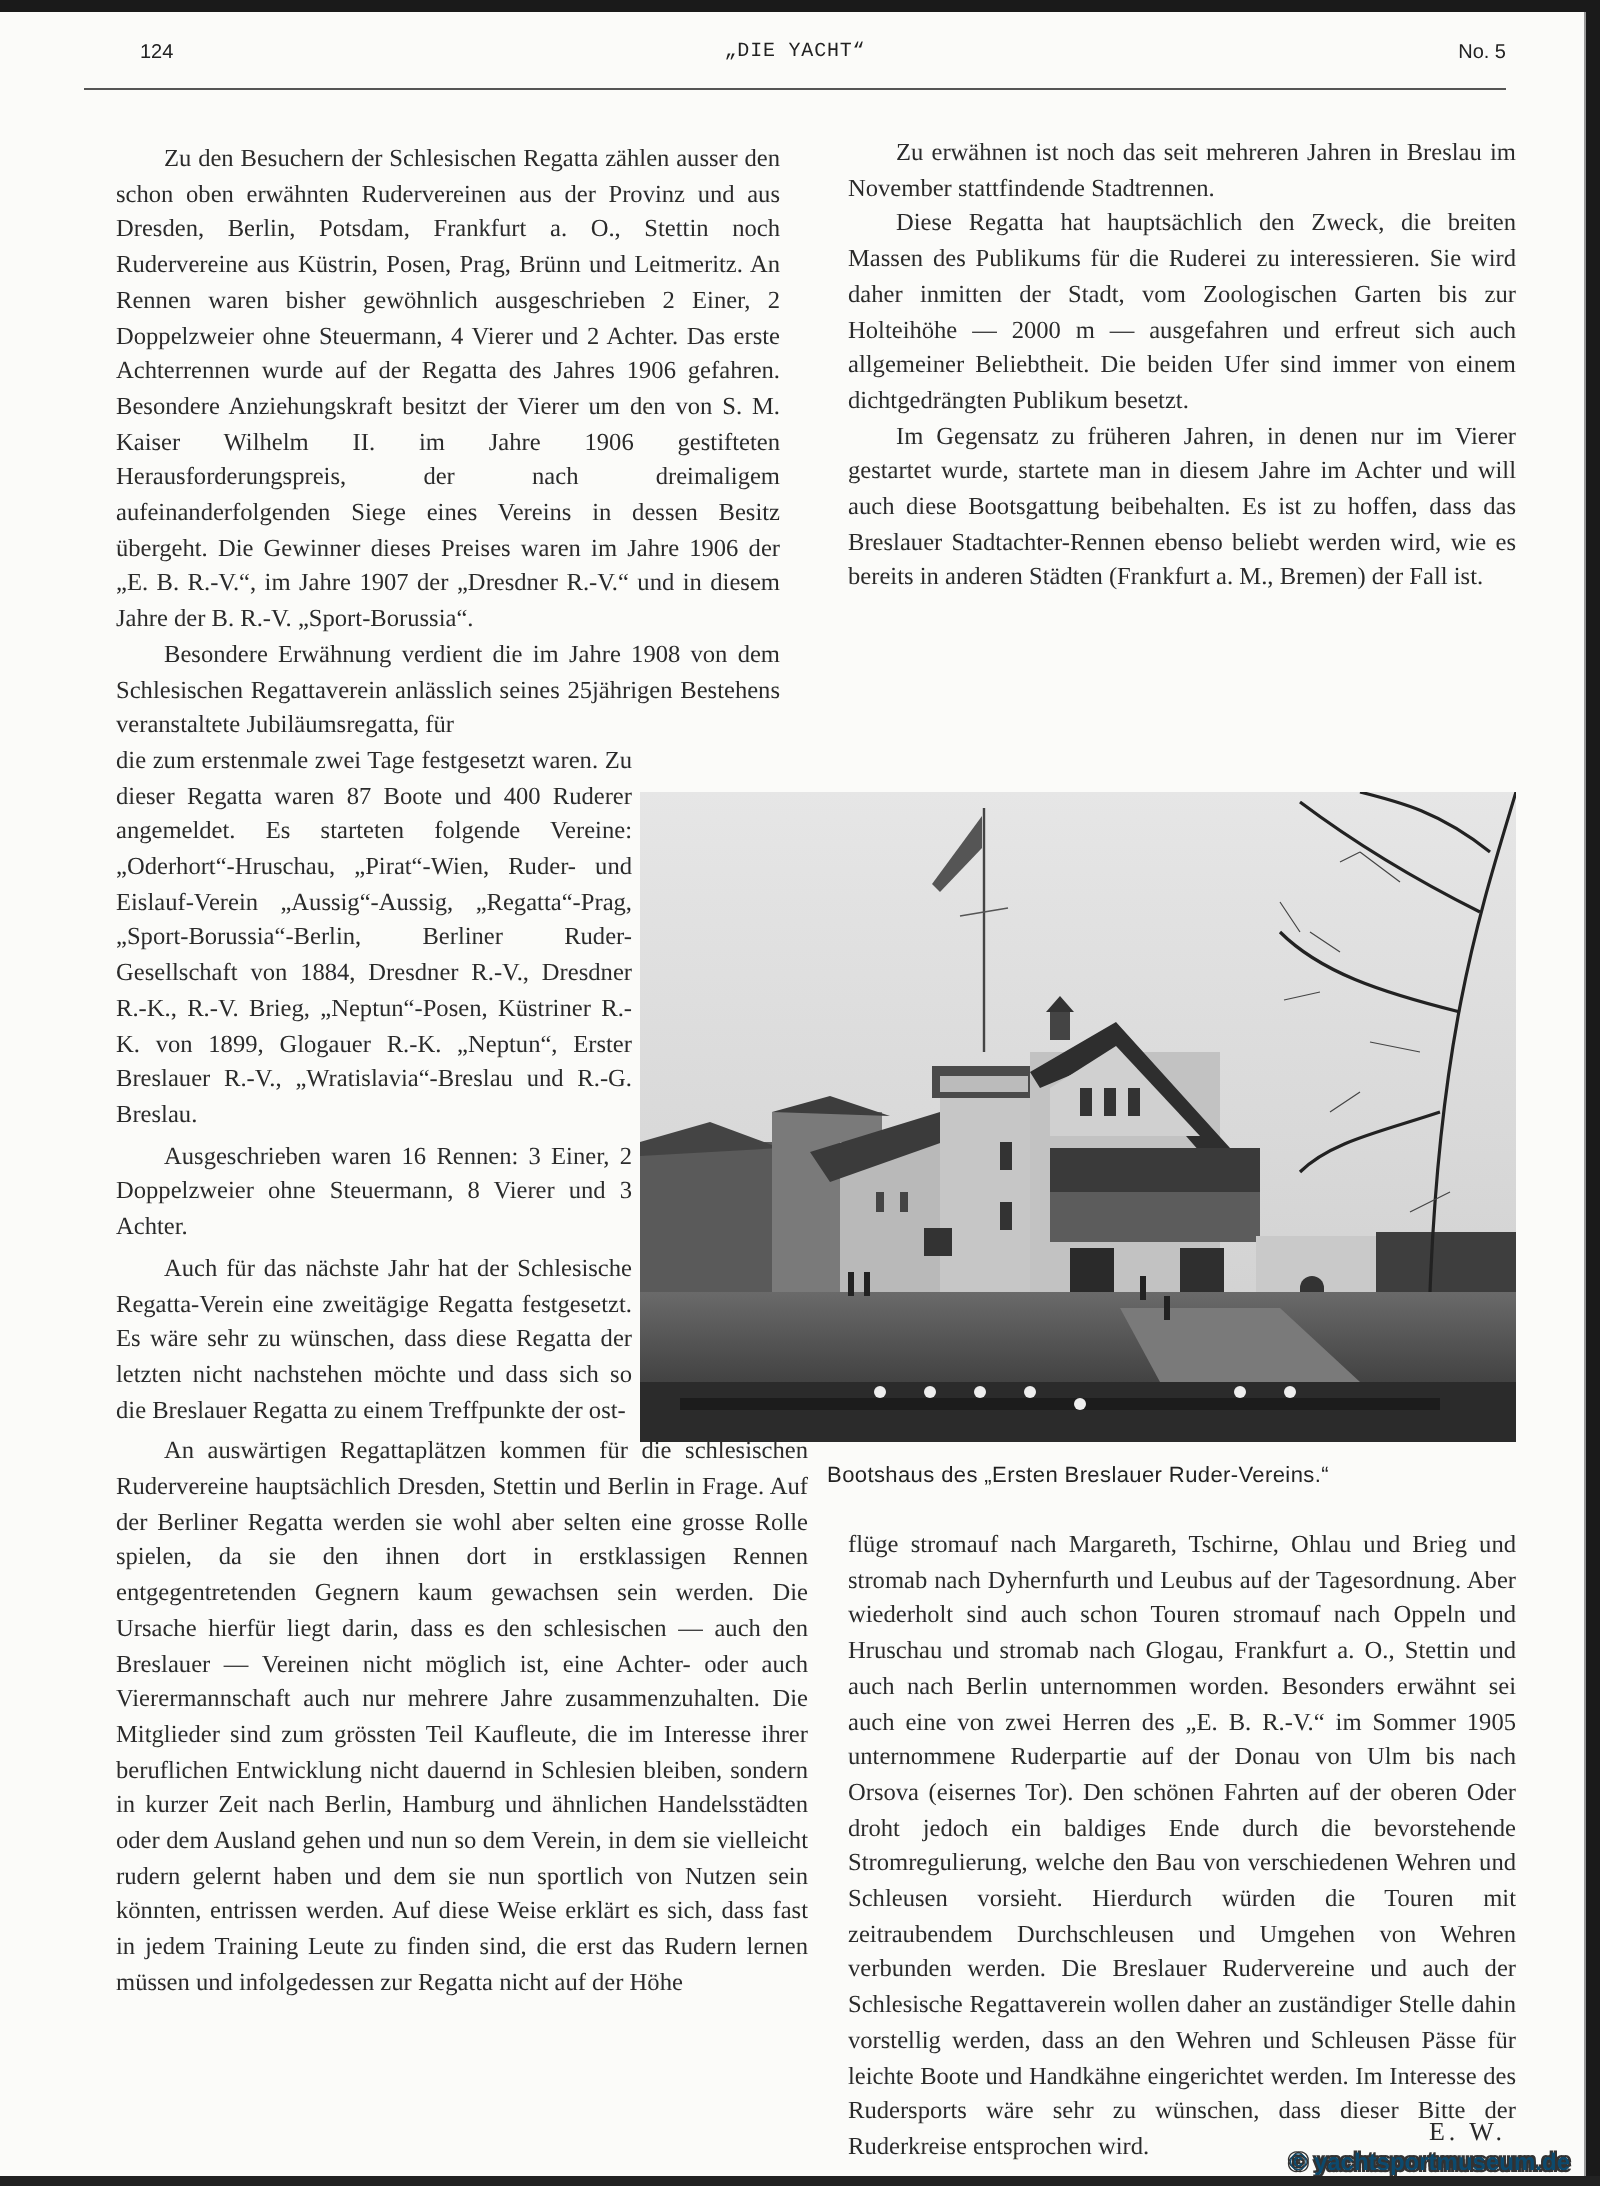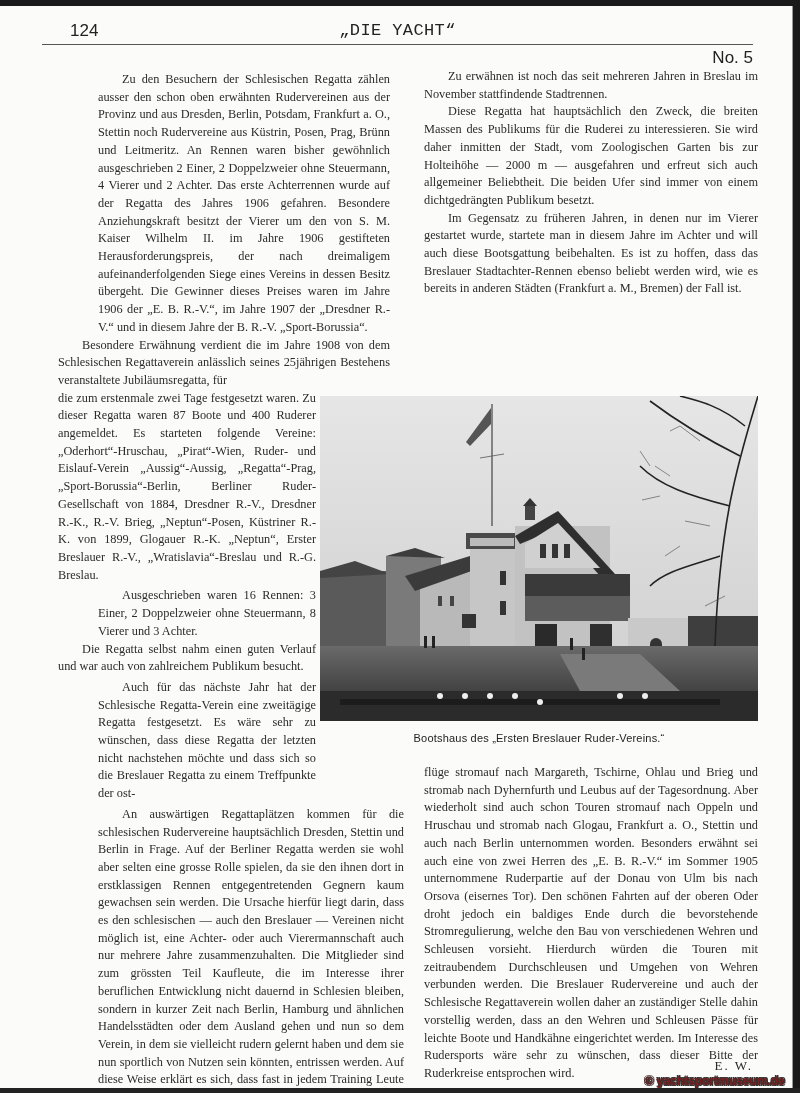--- a/index.html
+++ b/index.html
@@ -10,54 +10,54 @@
   }
   .page {
     position:absolute; left:0; top:6px; width:793px; height:1082px;
     background:#fbfbf9; color:#2a2a2a;
     box-shadow: inset -1px 0 0 #999;
   }
   .header {
     position:absolute; left:42px; right:40px; top:14px; height:24px;
     border-bottom:1.4px solid #555;
     font-family:"Liberation Sans Narrow","Liberation Sans","DejaVu Sans",sans-serif;
-    font-size:17px; color:#222;
+    font-size:10px; color:#222;
   }
   .header .pg { position:absolute; left:28px; top:1px; }
   .header .title { position:absolute; left:0; right:0; text-align:center; top:1px; letter-spacing:0.4px;font-family:Liberation Mono, monospace; }
-  .header .no { position:absolute; right:0; top:1px;margin-top:27px; }
+  .header .no { position:absolute; right:0; top:1px; }
 
   .col {
     position:absolute; font-size:12.3px; line-height:17.7px;
     text-align:justify; color:#2b2b2b;
   }
   .col p { margin:0; text-indent:24px; }
   .col p.noind { text-indent:0; }
-  .col p.gap { margin-top:3px;margin-left:40px; }
+  .col p.gap { margin-top:3px; }
   .col-left { left:58px; top:62px; width:332px; }
   .col-right { left:424px; top:62px; width:334px; }
 
   .narrow { width:258px; }
 
   .photo {
     position:absolute; left:320px; top:390px; width:438px; height:325px;
     background:#cfcfcf; overflow:hidden;
   }
   .caption {
     position:absolute; left:320px; top:726px; width:438px; text-align:center;
     font-family:"Liberation Sans","DejaVu Sans",sans-serif;
     font-weight:normal; font-size:11px; color:#222; letter-spacing:0.2px;
   }
   .sig {
     position:absolute; right:40px; top:1052px; font-size:13px; letter-spacing:2px;
   }
   .watermark {
     position:absolute; right:8px; top:1068px;
     font-family:"Liberation Sans","DejaVu Sans",sans-serif;
-    font-size:12px; font-weight:bold; color:#7f1d1d;
+    font-size:12px; font-weight:bold; color:#0c4a6e;
     text-shadow: -1px -1px 0 #333, 1px -1px 0 #333, -1px 1px 0 #333, 1px 1px 0 #333;
   }
   .bottom-edge {
     position:absolute; left:0; top:1088px; width:800px; height:5px; background:#222;
   }
 </style>
 </head>
 <body>
 
 <div class="page">
@@ -66,21 +66,20 @@
     <span class="title">„DIE YACHT“</span>
     <span class="no">No. 5</span>
   </div>
 
   <div class="col col-left">
     <p class="gap">Zu den Besuchern der Schlesischen Regatta zählen ausser den schon oben erwähnten Rudervereinen aus der Provinz und aus Dresden, Berlin, Potsdam, Frankfurt a. O., Stettin noch Rudervereine aus Küstrin, Posen, Prag, Brünn und Leitmeritz. An Rennen waren bisher gewöhnlich ausgeschrieben 2 Einer, 2 Doppelzweier ohne Steuermann, 4 Vierer und 2 Achter. Das erste Achterrennen wurde auf der Regatta des Jahres 1906 gefahren. Besondere Anziehungskraft besitzt der Vierer um den von S. M. Kaiser Wilhelm II. im Jahre 1906 gestifteten Herausforderungspreis, der nach dreimaligem aufeinanderfolgenden Siege eines Vereins in dessen Besitz übergeht. Die Gewinner dieses Preises waren im Jahre 1906 der „E. B. R.-V.“, im Jahre 1907 der „Dresdner R.-V.“ und in diesem Jahre der B. R.-V. „Sport-Borussia“.</p>
     <p style="text-align-last:left;">Besondere Erwähnung verdient die im Jahre 1908 von dem Schlesischen Regattaverein anlässlich seines 25jährigen Bestehens veranstaltete Jubiläumsregatta, für</p>
     <div class="narrow">
       <p class="noind">die zum erstenmale zwei Tage festgesetzt waren. Zu dieser Regatta waren 87 Boote und 400 Ruderer angemeldet. Es starteten folgende Vereine: „Oderhort“-Hruschau, „Pirat“-Wien, Ruder- und Eislauf-Verein „Aussig“-Aussig, „Regatta“-Prag, „Sport-Borussia“-Berlin, Berliner Ruder-Gesellschaft von 1884, Dresdner R.-V., Dresdner R.-K., R.-V. Brieg, „Neptun“-Posen, Küstriner R.-K. von 1899, Glogauer R.-K. „Neptun“, Erster Breslauer R.-V., „Wratislavia“-Breslau und R.-G. Breslau.</p>
       <p class="gap">Ausgeschrieben waren 16 Rennen: 3 Einer, 2 Doppelzweier ohne Steuermann, 8 Vierer und 3 Achter.</p>
-      <p>Die Regatta selbst nahm einen guten Verlauf und war auch von zahlreichem Publikum besucht.</p>
       <p class="gap">Auch für das nächste Jahr hat der Schlesische Regatta-Verein eine zweitägige Regatta festgesetzt. Es wäre sehr zu wünschen, dass diese Regatta der letzten nicht nachstehen möchte und dass sich so die Breslauer Regatta zu einem Treffpunkte der ost-</p>
     </div>
     <div style="width:346px;">
       <p class="gap">An auswärtigen Regattaplätzen kommen für die schlesischen Rudervereine hauptsächlich Dresden, Stettin und Berlin in Frage. Auf der Berliner Regatta werden sie wohl aber selten eine grosse Rolle spielen, da sie den ihnen dort in erstklassigen Rennen entgegentretenden Gegnern kaum gewachsen sein werden. Die Ursache hierfür liegt darin, dass es den schlesischen — auch den Breslauer — Vereinen nicht möglich ist, eine Achter- oder auch Vierermannschaft auch nur mehrere Jahre zusammenzuhalten. Die Mitglieder sind zum grössten Teil Kaufleute, die im Interesse ihrer beruflichen Entwicklung nicht dauernd in Schlesien bleiben, sondern in kurzer Zeit nach Berlin, Hamburg und ähnlichen Handelsstädten oder dem Ausland gehen und nun so dem Verein, in dem sie vielleicht rudern gelernt haben und dem sie nun sportlich von Nutzen sein könnten, entrissen werden. Auf diese Weise erklärt es sich, dass fast in jedem Training Leute zu finden sind, die erst das Rudern lernen müssen und infolgedessen zur Regatta nicht auf der Höhe</p>
     </div>
   </div>
 
   <div class="col col-right">
     <p>Zu erwähnen ist noch das seit mehreren Jahren in Breslau im November stattfindende Stadtrennen.</p>
     <p>Diese Regatta hat hauptsächlich den Zweck, die breiten Massen des Publikums für die Ruderei zu interessieren. Sie wird daher inmitten der Stadt, vom Zoologischen Garten bis zur Holteihöhe — 2000 m — ausgefahren und erfreut sich auch allgemeiner Beliebtheit. Die beiden Ufer sind immer von einem dichtgedrängten Publikum besetzt.</p>

